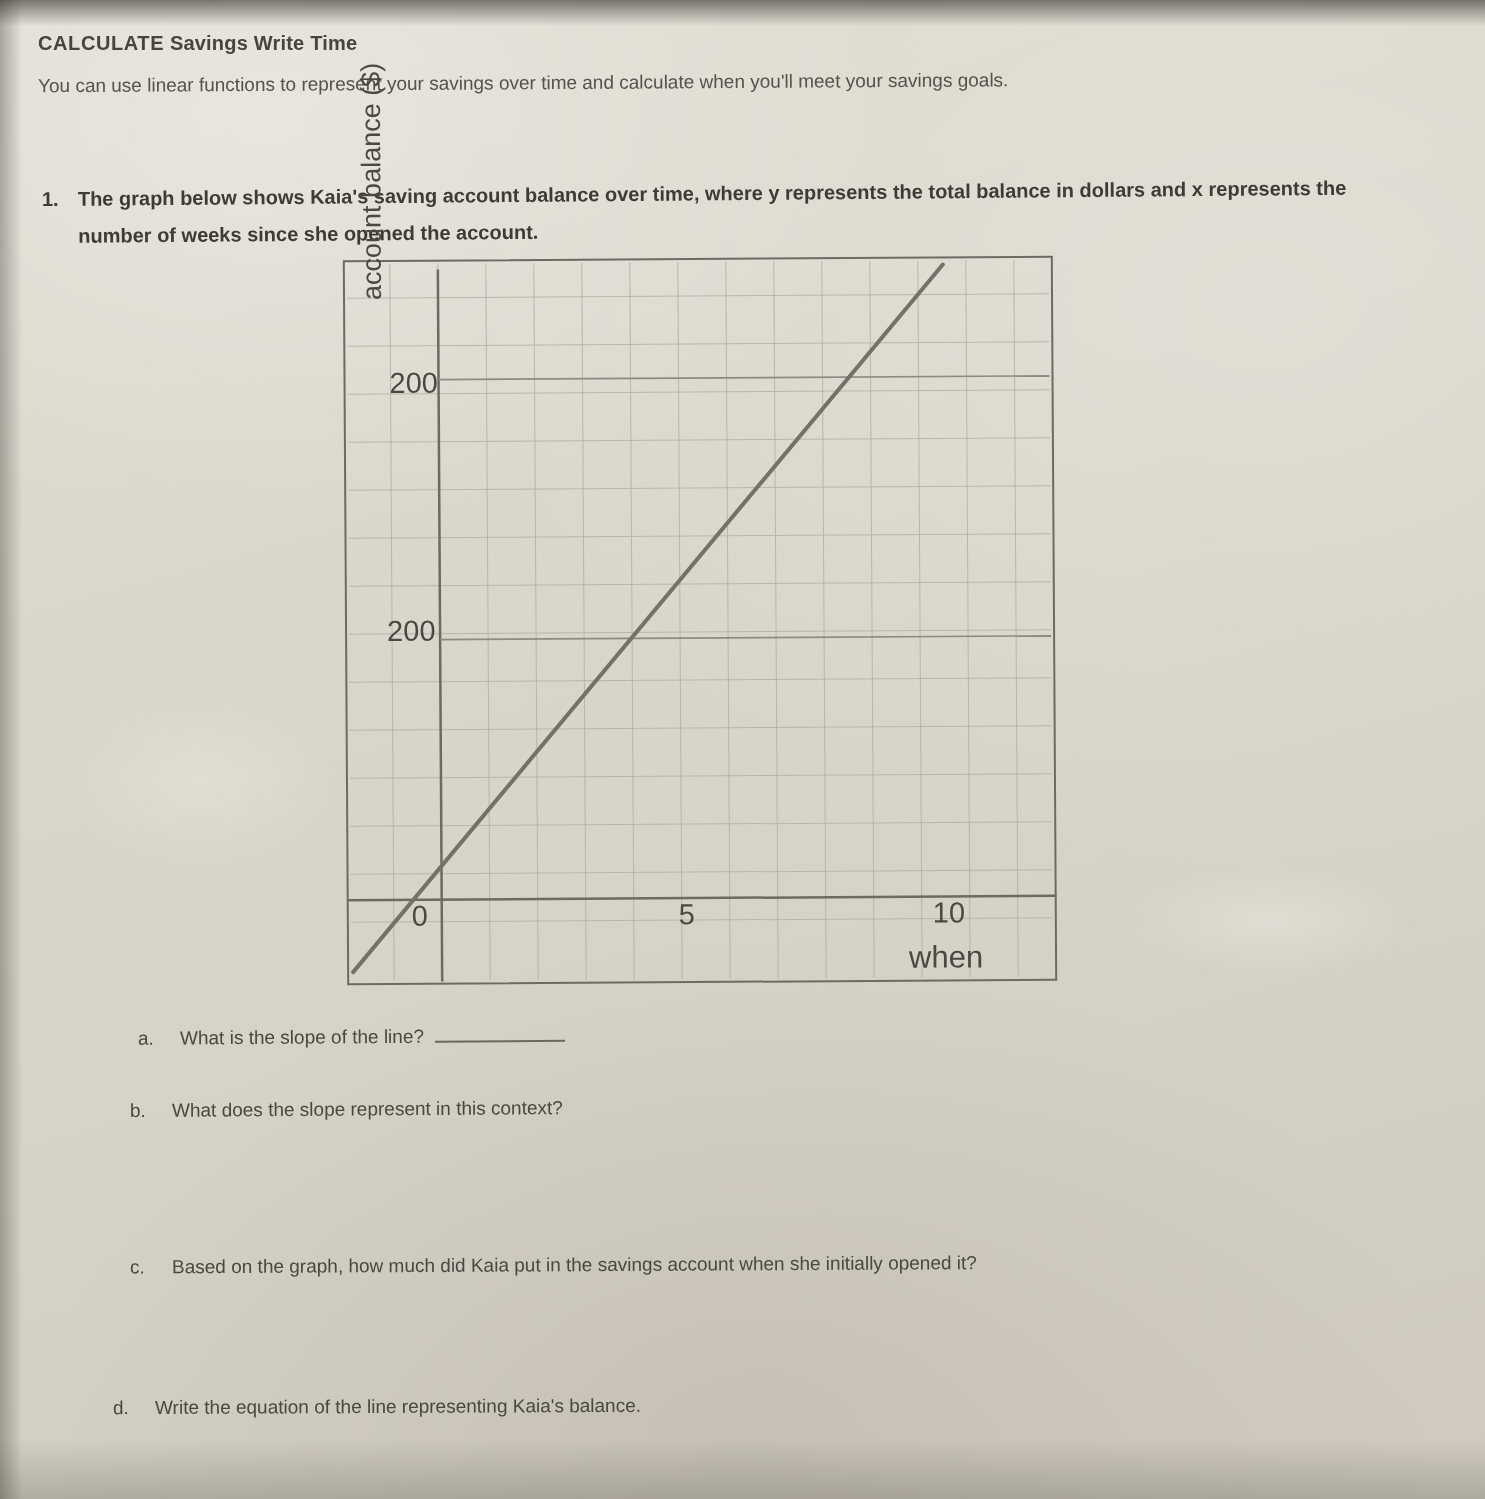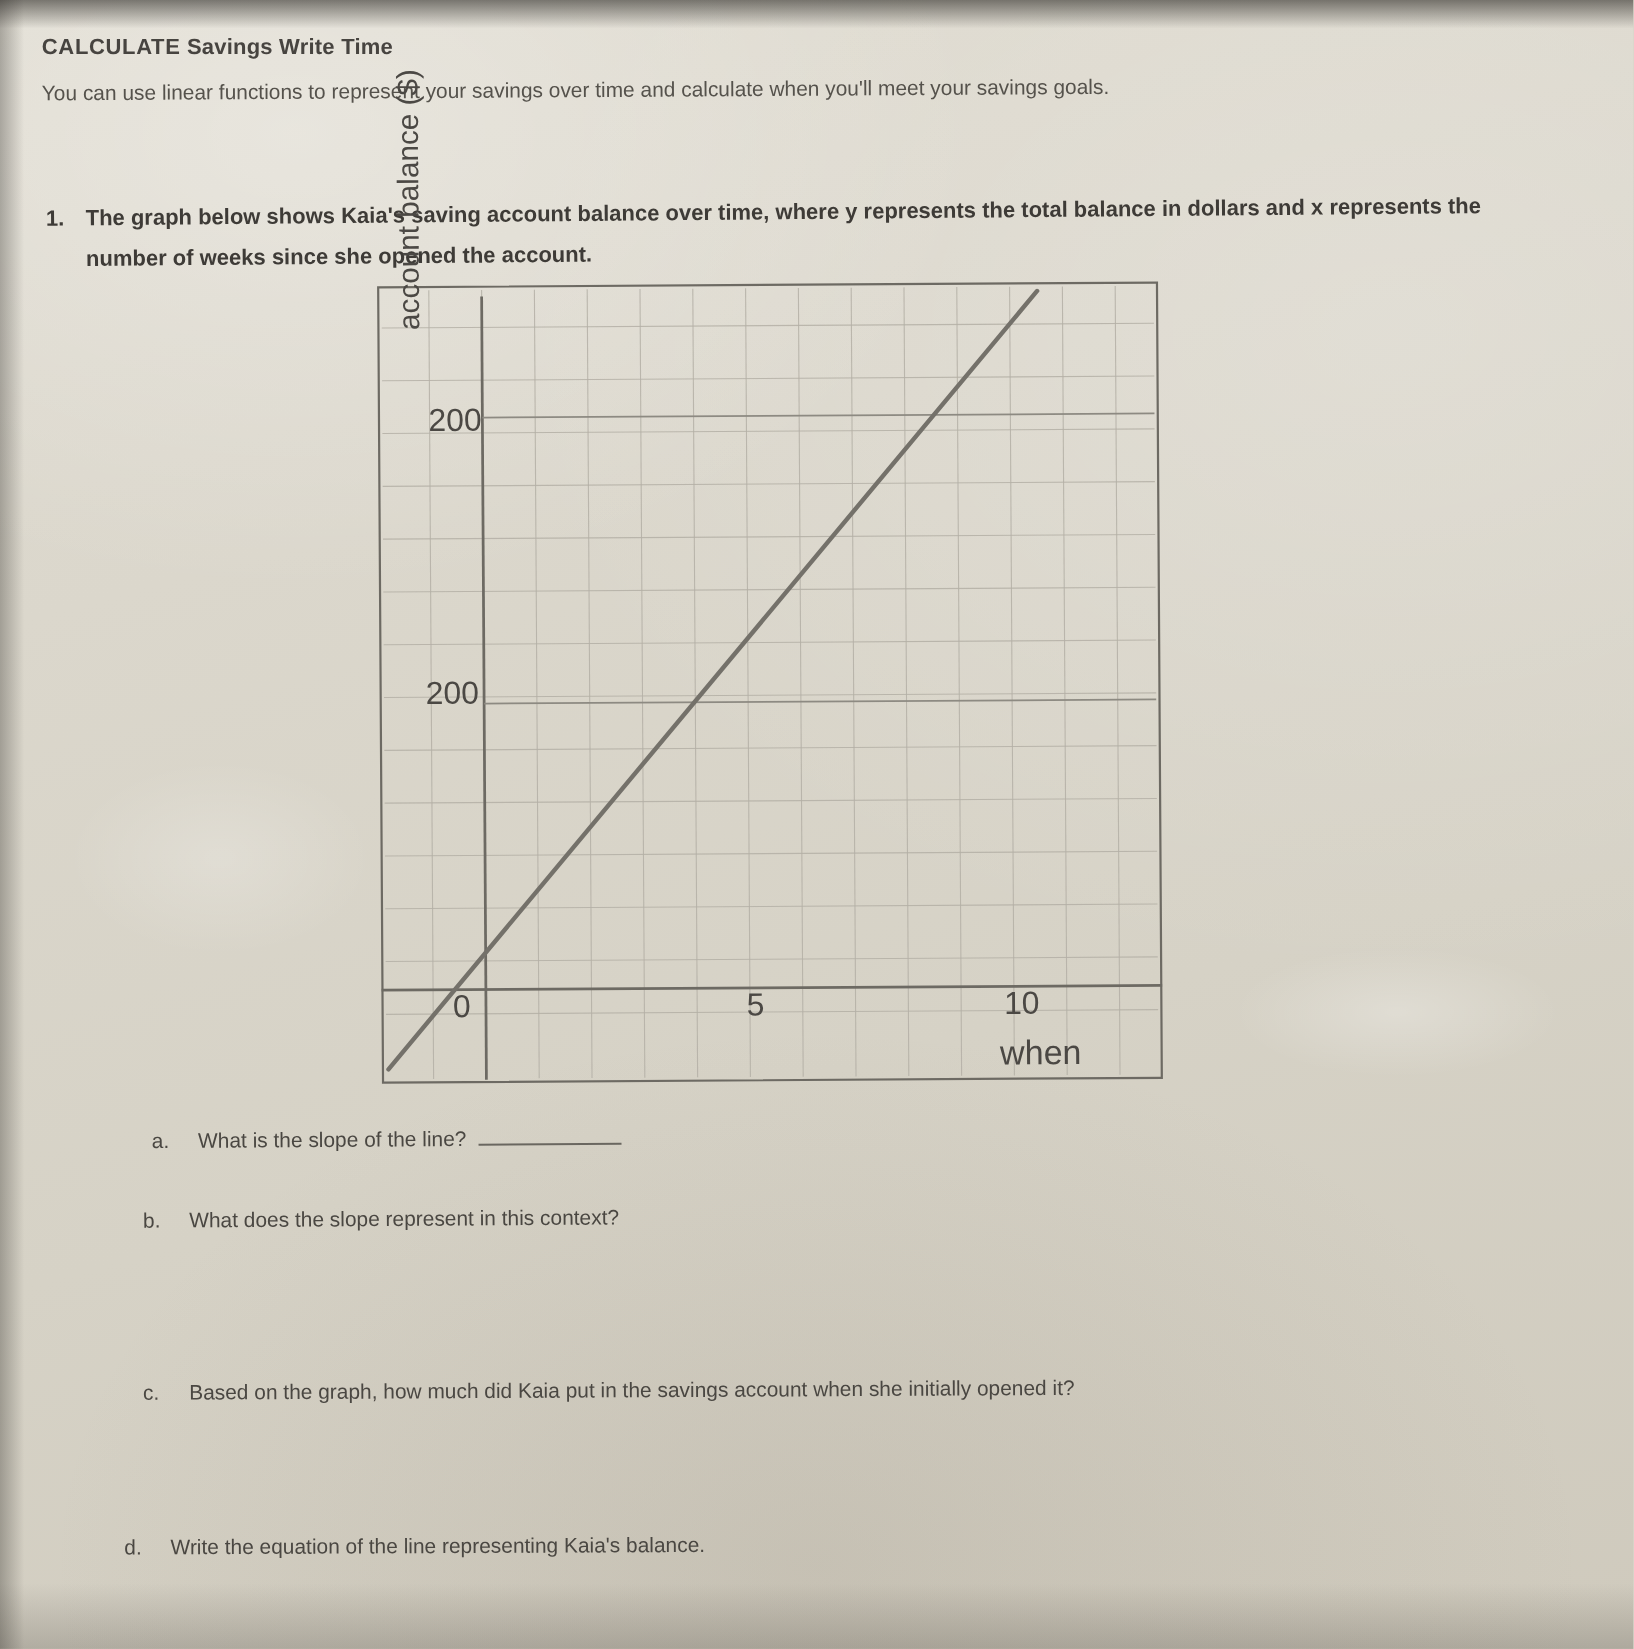--- a/index.html
+++ b/index.html
@@ -145,21 +145,21 @@
   }
   .tick-5 {
     position: absolute;
     left: 332px;
     top: 640px;
     font-size: 29px;
     color: #4b4844;
   }
   .tick-10 {
     position: absolute;
-    left: 566px;
+    left: 586px;
     top: 640px;
     font-size: 29px;
     color: #4b4844;
   }
   .axis-label-x {
     position: absolute;
     left: 562px;
     top: 683px;
     font-size: 31px;
     color: #4b4844;

